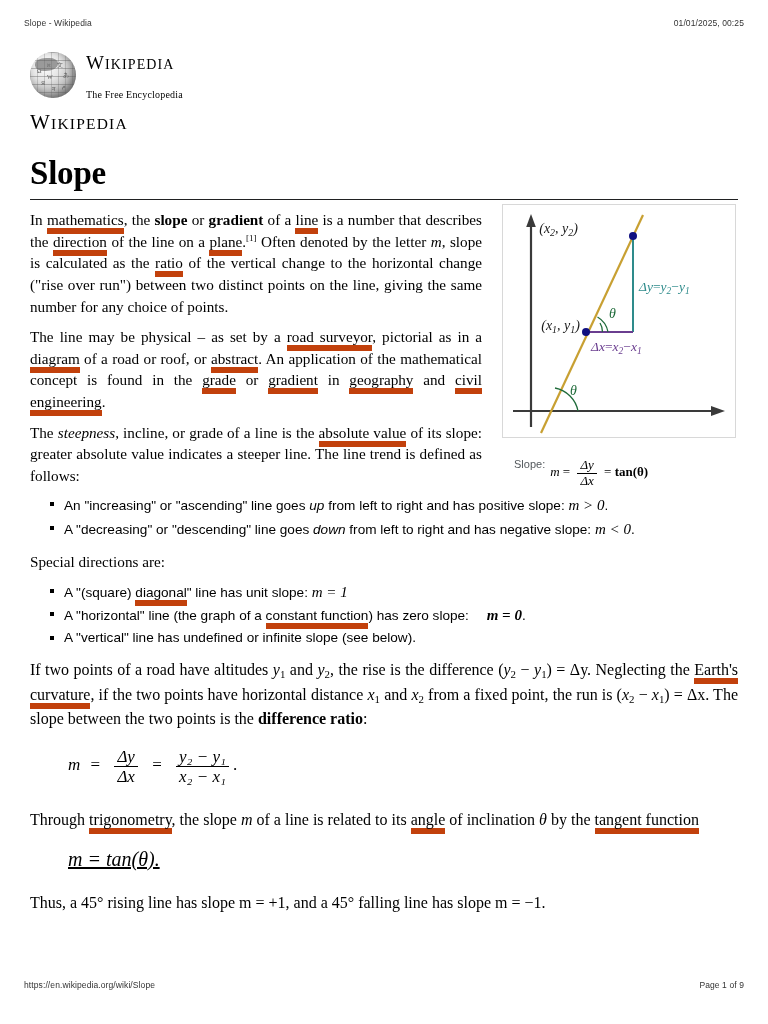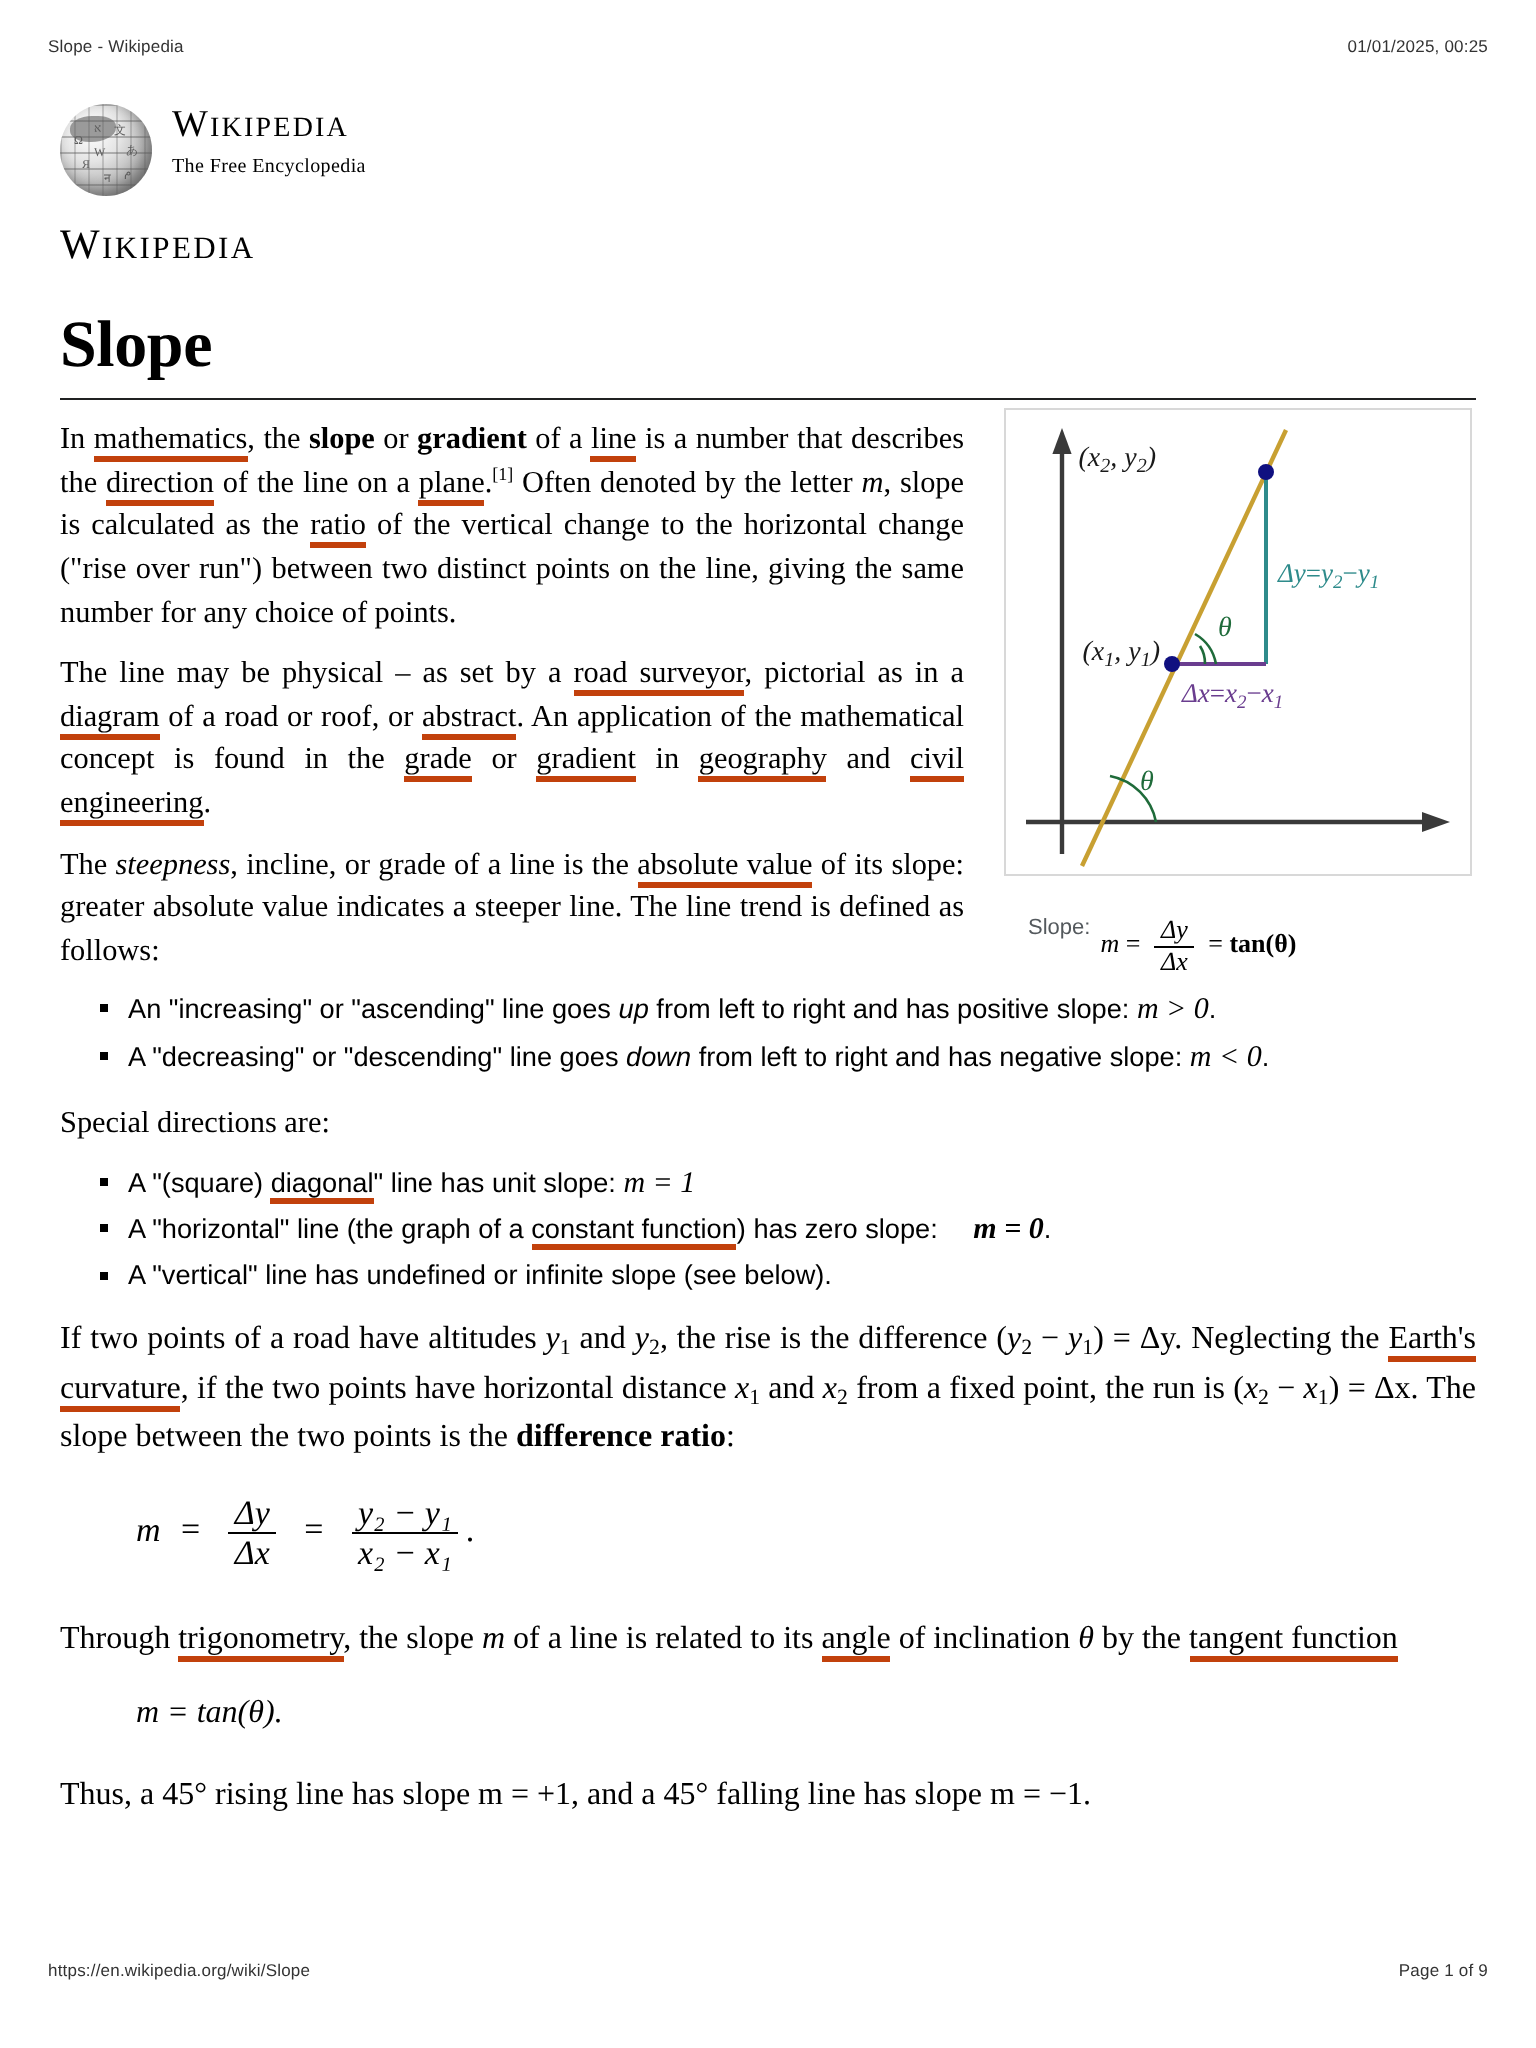--- a/index.html
+++ b/index.html
@@ -97,21 +97,21 @@
     font-family: "Liberation Serif", serif;
     font-size: 19px;
     letter-spacing: 1.1px;
     line-height: 1.05;
   }
   .wm-title .sc { font-size: 14px; }
   .wm-sub {
     font-family: "Liberation Serif", serif;
     font-size: 10px;
     letter-spacing: .2px;
-    margin-top: 5px;
+    margin-top: 16px;
   }
   .wordmark2 {
     font-family: "Liberation Serif", serif;
     font-size: 21px;
     letter-spacing: 1.2px;
     margin-top: 6px;
   }
   .wordmark2 .sc { font-size: 15.5px; }
 
   
@@ -134,21 +134,21 @@
   .serif-body {
     font-family: "Liberation Serif", serif;
     font-size: 15.2px;
     line-height: 1.42;
     text-align: justify;
     margin: 9px 0 0 0;
   }
   a.wlink {
     color: #000;
     text-decoration: none;
-    border-bottom: 3px solid #c2410c;
+    border-bottom: 6px solid #c2410c;
     padding-bottom: 0px;
   }
   .mathvar {
     font-family: "Liberation Serif", serif;
     font-style: italic;
   }
   sup.refmark {
     font-size: 9px;
     vertical-align: super;
     line-height: 0;
@@ -349,21 +349,21 @@
     </span>
     <span class="op" style="margin:0 6px;">=</span>
     <span class="frac">
       <span class="num">y₂ − y₁</span>
       <span class="den">x₂ − x₁</span>
     </span><span class="op">.</span>
   </div>
 
   <p class="fullwidth-para" style="margin-top:22px;"><span>Through </span><a class="wlink" href="#">trigonometry</a><span>, the slope </span><span class="mathvar">m</span><span> of a line is related to its </span><a class="wlink" href="#">angle</a><span> of inclination </span><span class="mathvar">θ</span><span> by the </span><a class="wlink" href="#">tangent function</a></p>
 
-  <div class="math-display" style="font-size:16px;font-style:italic;margin-top:4px;">m = tan(θ).</div>
+  <div class="math-display" style="font-size:20px;font-style:italic;margin-top:4px;text-decoration:underline;">m = tan(θ).</div>
 
   <p class="fullwidth-para" style="margin-top:20px;">Thus, a 45° rising line has slope m = +1, and a 45° falling line has slope m = −1.</p>
 
 </div>
 
 <div class="print-footer">
   <span>https://en.wikipedia.org/wiki/Slope</span>
   <span>Page 1 of 9</span>
 </div>
 

